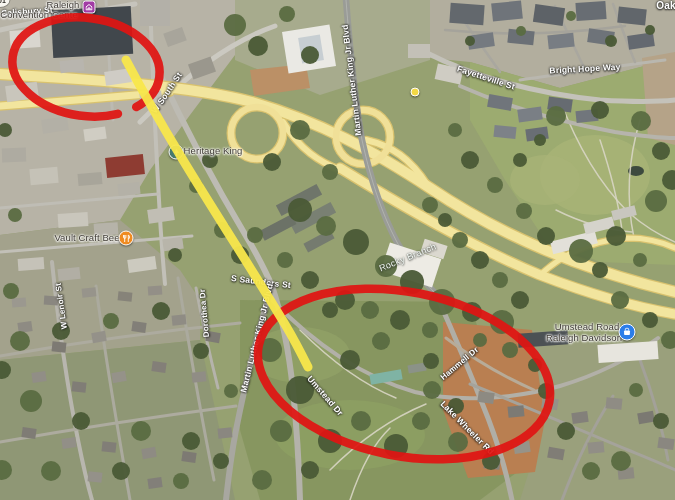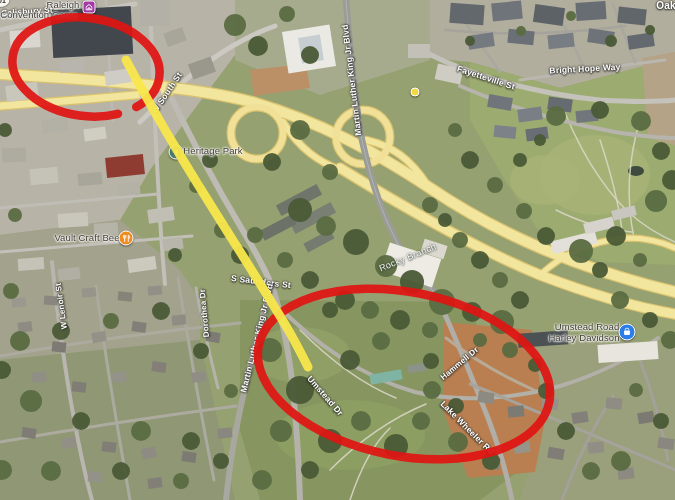--- a/index.html
+++ b/index.html
@@ -323,24 +323,24 @@
   <div class="lbl rl" style="left:261px;top:282px;--r:7deg;font-size:8.5px">S Saunders St</div>
   <div class="lbl rl" style="left:257px;top:338px;--r:-76deg;font-size:8.5px">Martin Luther King Jr Blvd</div>
   <div class="lbl rl" style="left:205px;top:313px;--r:-95deg;font-size:8px">Dorothea Dr</div>
   <div class="lbl rl" style="left:62px;top:306px;--r:-98deg;font-size:8px">W Lenoir St</div>
   <div class="lbl rl" style="left:325px;top:396px;--r:49deg;font-size:8.5px">Umstead Dr</div>
   <div class="lbl rl" style="left:460px;top:364px;--r:-40deg;font-size:8px">Hammell Dr</div>
   <div class="lbl rl" style="left:467px;top:428px;--r:45deg;font-size:8.5px">Lake Wheeler Rd</div>
 
   <div class="lbl pl" style="left:63px;top:5px;font-size:9.5px">Raleigh</div>
   <div class="lbl pl" style="left:39px;top:15px;font-size:9.5px">Convention Cente</div>
-  <div class="lbl pl" style="left:213px;top:151px;font-size:9.5px">Heritage Park</div>
+  <div class="lbl pl" style="left:213px;top:151px;font-size:9.5px">Heritage King</div>
   <div class="lbl pl" style="left:87px;top:238px;font-size:9.5px">Vault Craft Bee</div>
   <div class="lbl pl" style="left:587px;top:327px;font-size:9.5px">Umstead Road</div>
-  <div class="lbl pl" style="left:584px;top:338px;font-size:9.5px">Harley Davidson</div>
+  <div class="lbl pl" style="left:584px;top:338px;font-size:9.5px">Raleigh Davidson</div>
 
   <div id="shield">
       <span>401</span>
     </div>
 
   <div class="marker square" style="left: 89px; top: 7px; width: 13px; height: 13px; background: rgb(162, 59, 165);">
     <svg width="7" height="7" viewBox="0 0 7 7">
         <path d="M0.5,6.5v-3l3-2.5 3,2.5v3z M2.5,6.5v-2h2v2" fill="none" stroke="#fff" stroke-width="1"></path>
       </svg>
   </div>

